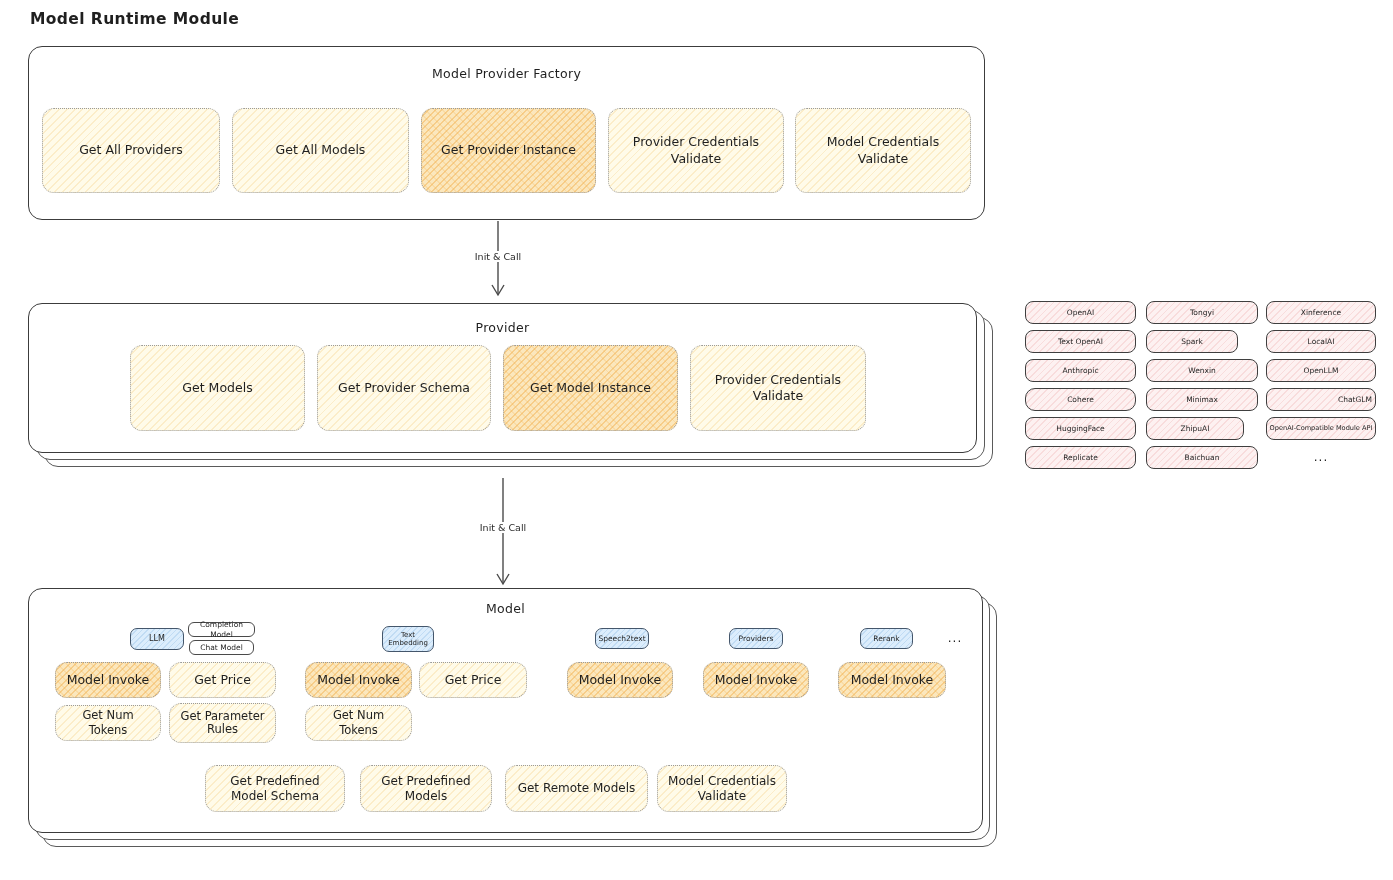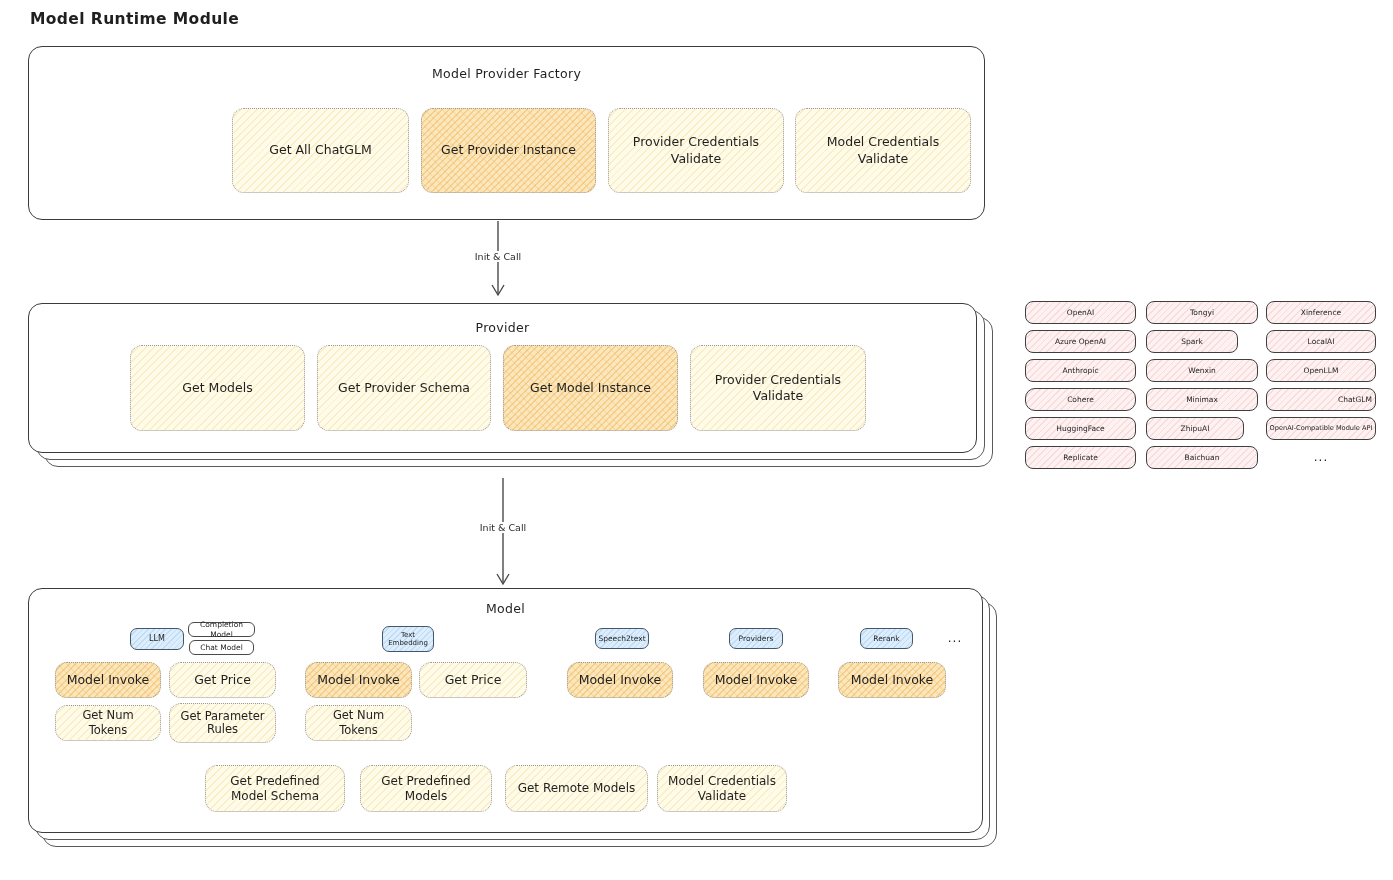--- a/index.html
+++ b/index.html
@@ -50,22 +50,25 @@
 </head>
 <body>
 
 <div id="canvas">
 
   <div class="abs page-title" style="left:30px;top:10px;">Model Runtime Module</div>
 
   <div class="abs bigbox" style="left:28px;top:46px;width:957px;height:174px;"></div>
   <div class="abs sec-title" style="left:28px;top:66px;width:957px;">Model Provider Factory</div>
 
+  <div class="abs node cream" style="left:42px;top:108px;width:178px;height:85px;">
+    <span>Get All Providers</span>
+  </div>
   <div class="abs node cream" style="left:232px;top:108px;width:177px;height:85px;">
-    <span>Get All ChatGLM</span>
+    <span>Get All Models</span>
   </div>
   <div class="abs node hl" style="left:421px;top:108px;width:175px;height:85px;">
     <span>Get Provider Instance</span>
   </div>
   <div class="abs node cream" style="left:608px;top:108px;width:176px;height:85px;">
     <span>Provider Credentials Validate</span>
   </div>
   <div class="abs node cream" style="left:795px;top:108px;width:176px;height:85px;">
     <span>Model Credentials Validate</span>
   </div>
@@ -98,21 +101,21 @@
       <span>OpenAI</span>
     </div>
   <div class="abs node pink" style="left:1146px;top:301px;width:112px;height:23px;">
       <span>Tongyi</span>
     </div>
   <div class="abs node pink" style="left:1266px;top:301px;width:110px;height:23px;">
       <span>Xinference</span>
     </div>
 
   <div class="abs node pink" style="left:1025px;top:330px;width:111px;height:23px;">
-      <span>Azure OpenAI</span>
+      <span>Text OpenAI</span>
     </div>
   <div class="abs node pink" style="left:1146px;top:330px;width:92px;height:23px;">
       <span>Spark</span>
     </div>
   <div class="abs node pink" style="left:1266px;top:330px;width:110px;height:23px;">
       <span>LocalAI</span>
     </div>
 
   <div class="abs node pink" style="left:1025px;top:359px;width:111px;height:23px;">
       <span>Anthropic</span>

